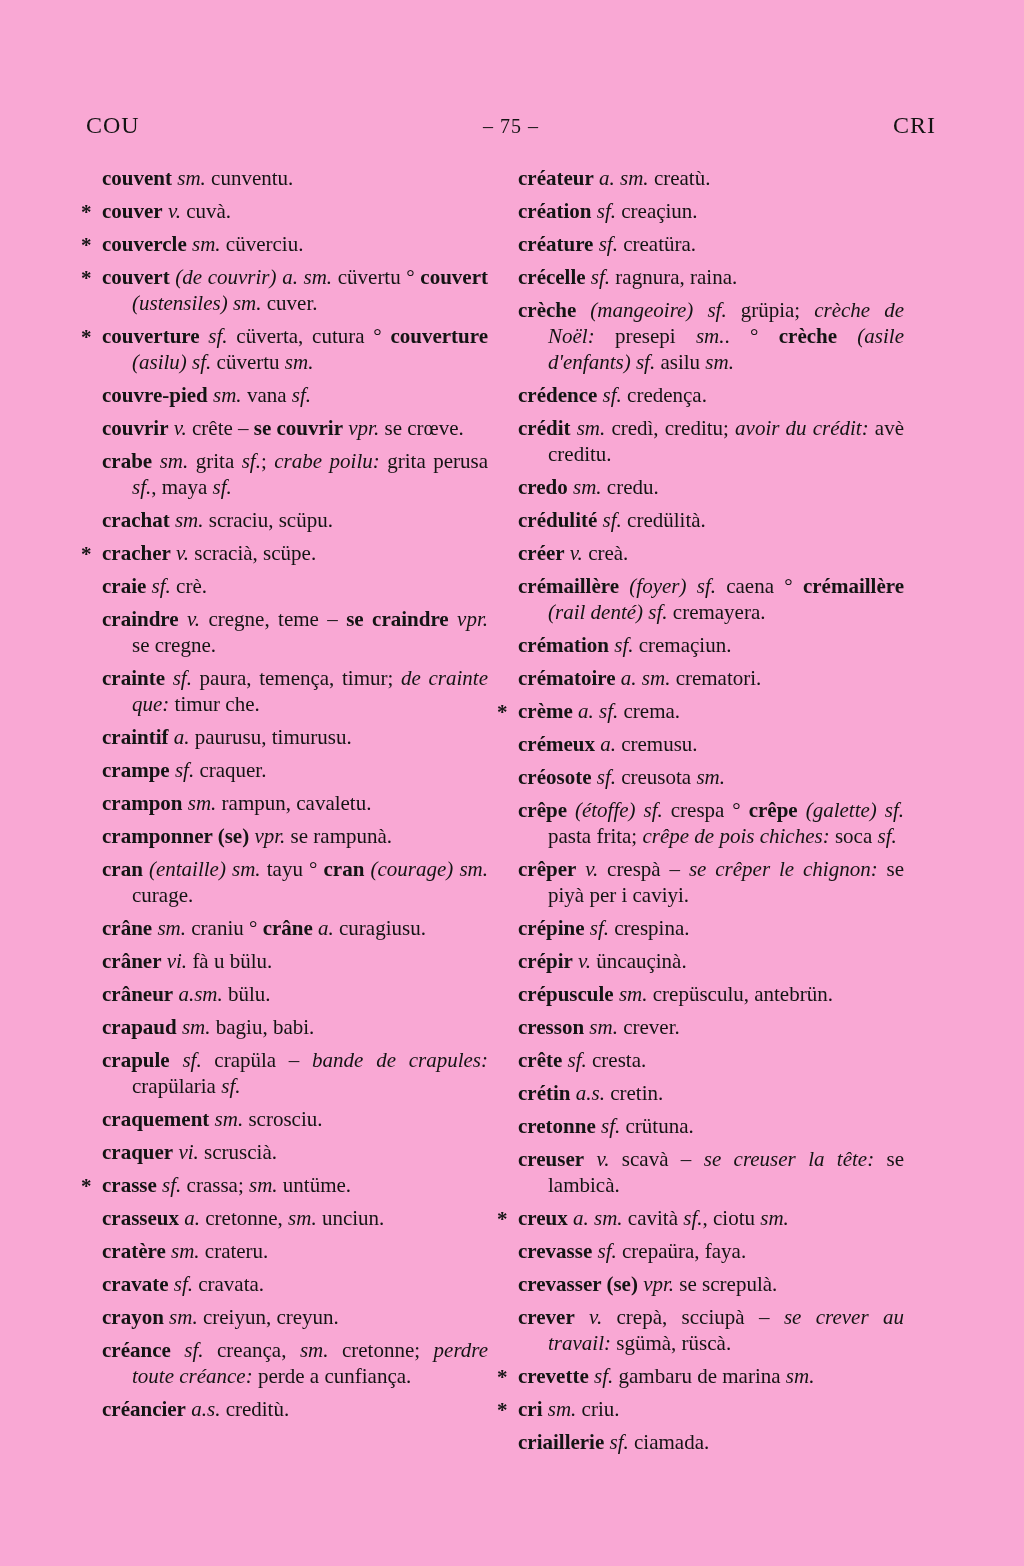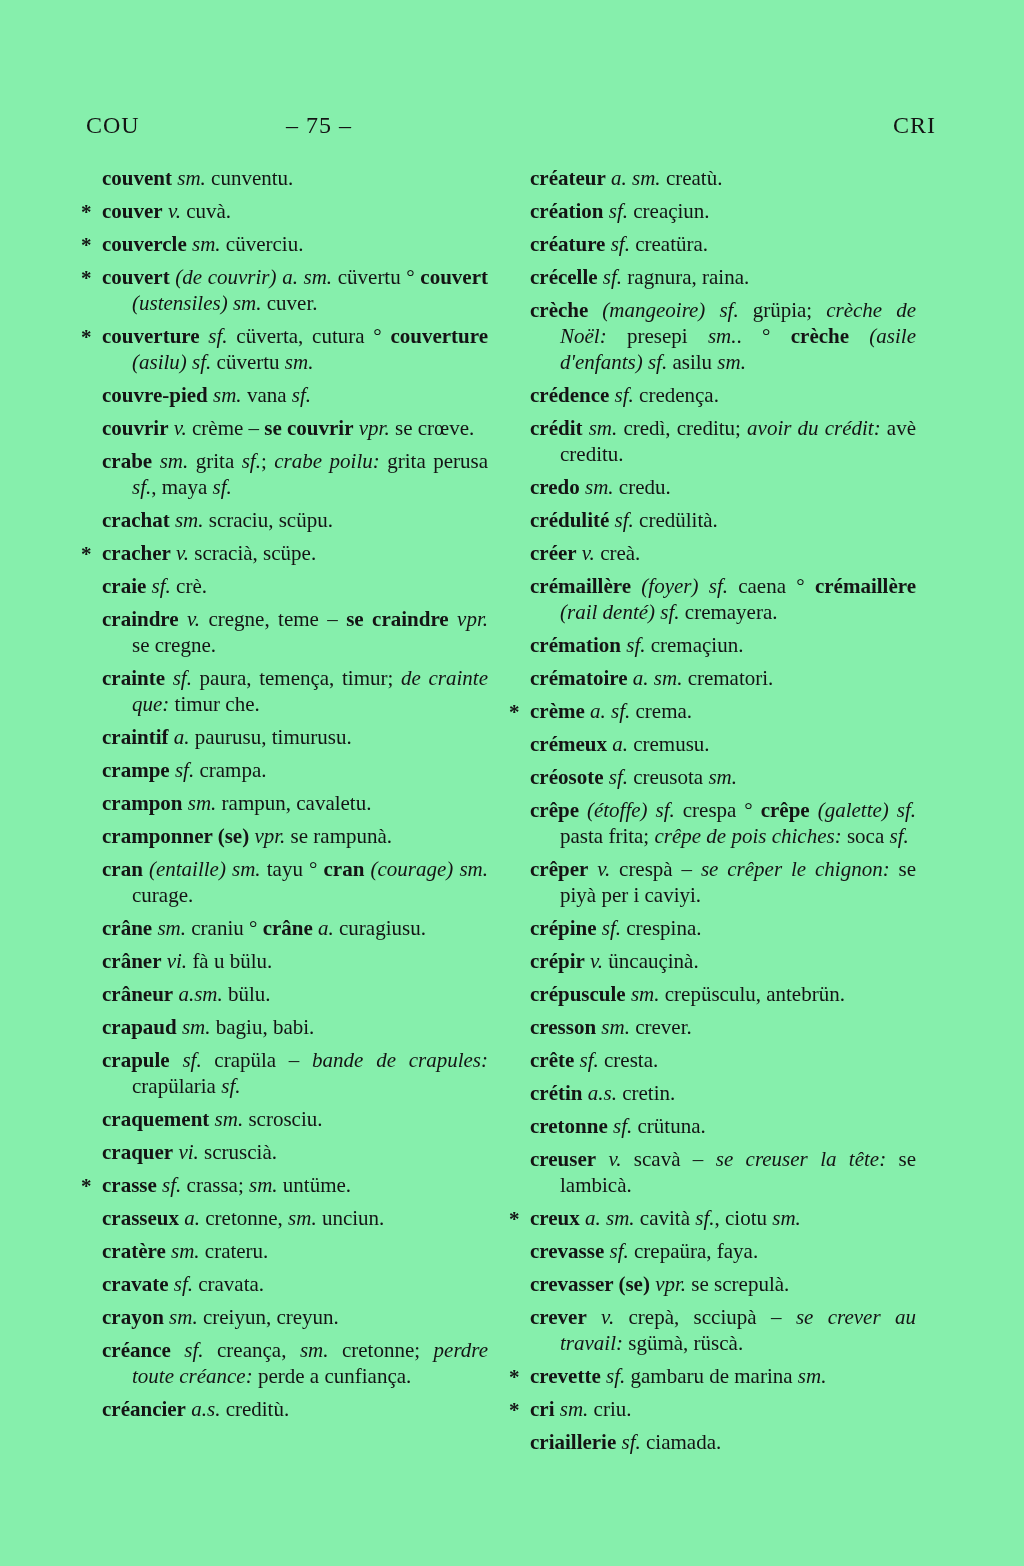--- a/index.html
+++ b/index.html
@@ -6,41 +6,41 @@
   html, body {
     margin: 0;
     padding: 0;
     background: #e9e9e7;
   }
   .page {
     position: relative;
     width: 1024px;
     height: 1566px;
     margin: 0 auto;
-    background: #86efac;
+    background: #f9a8d4;
     color: #141414;
     font-family: "Liberation Serif", "DejaVu Serif", serif;
     box-sizing: border-box;
     padding: 112px 48px 40px 86px;
     overflow: hidden;
   }
   .running-head {
     display: flex;
     align-items: baseline;
     font-size: 24px;
     letter-spacing: 1px;
     padding-right: 40px;
     margin-bottom: 26px;
   }
   .running-head .guide-left  { width: 200px; text-align: left; }
-  .running-head .page-number { flex: 1; font-size: 24px; }
+  .running-head .page-number { flex: 1; text-align: center; font-size: 20px; }
   .running-head .guide-right { width: 200px; text-align: right; }
   .columns {
     display: flex;
-    gap: 42px;
+    gap: 30px;
     padding-left: 16px;
   }
   .column {
     width: 386px;
     flex: 0 0 386px;
   }
   .entry {
     position: relative;
     margin: 0 0 7px 0;
     font-size: 21px;
@@ -71,29 +71,29 @@
     <span class="guide-right">CRI</span>
   </div>
   <div class="columns">
     <div class="column">
         <p class="entry"><span class="b">couvent</span><span class="i"> sm.</span><span class="n"> cunventu.</span></p>
         <p class="entry"><span class="star">*</span><span class="b">couver</span><span class="i"> v.</span><span class="n"> cuvà.</span></p>
         <p class="entry"><span class="star">*</span><span class="b">couvercle</span><span class="i"> sm.</span><span class="n"> cüverciu.</span></p>
         <p class="entry"><span class="star">*</span><span class="b">couvert</span><span class="i"> (de couvrir) a. sm.</span><span class="n"> cüvertu ° </span><span class="b">couvert</span><span class="i"> (ustensiles) sm.</span><span class="n"> cuver.</span></p>
         <p class="entry"><span class="star">*</span><span class="b">couverture</span><span class="i"> sf.</span><span class="n"> cüverta, cutura ° </span><span class="b">couverture</span><span class="i"> (asilu) sf.</span><span class="n"> cüvertu </span><span class="i">sm.</span></p>
         <p class="entry"><span class="b">couvre-pied</span><span class="i"> sm.</span><span class="n"> vana </span><span class="i">sf.</span></p>
-        <p class="entry"><span class="b">couvrir</span><span class="i"> v.</span><span class="n"> crème – </span><span class="b">se couvrir</span><span class="i"> vpr.</span><span class="n"> se crœve.</span></p>
+        <p class="entry"><span class="b">couvrir</span><span class="i"> v.</span><span class="n"> crête – </span><span class="b">se couvrir</span><span class="i"> vpr.</span><span class="n"> se crœve.</span></p>
         <p class="entry"><span class="b">crabe</span><span class="i"> sm.</span><span class="n"> grita </span><span class="i">sf.</span><span class="n">; </span><span class="i">crabe poilu:</span><span class="n"> grita perusa </span><span class="i">sf.</span><span class="n">, maya </span><span class="i">sf.</span></p>
         <p class="entry"><span class="b">crachat</span><span class="i"> sm.</span><span class="n"> scraciu, scüpu.</span></p>
         <p class="entry"><span class="star">*</span><span class="b">cracher</span><span class="i"> v.</span><span class="n"> scracià, scüpe.</span></p>
         <p class="entry"><span class="b">craie</span><span class="i"> sf.</span><span class="n"> crè.</span></p>
         <p class="entry"><span class="b">craindre</span><span class="i"> v.</span><span class="n"> cregne, teme – </span><span class="b">se craindre</span><span class="i"> vpr.</span><span class="n"> se cregne.</span></p>
         <p class="entry"><span class="b">crainte</span><span class="i"> sf.</span><span class="n"> paura, temença, timur; </span><span class="i">de crainte que:</span><span class="n"> timur che.</span></p>
         <p class="entry"><span class="b">craintif</span><span class="i"> a.</span><span class="n"> paurusu, timurusu.</span></p>
-        <p class="entry"><span class="b">crampe</span><span class="i"> sf.</span><span class="n"> crampa.</span></p>
+        <p class="entry"><span class="b">crampe</span><span class="i"> sf.</span><span class="n"> craquer.</span></p>
         <p class="entry"><span class="b">crampon</span><span class="i"> sm.</span><span class="n"> rampun, cavaletu.</span></p>
         <p class="entry"><span class="b">cramponner (se)</span><span class="i"> vpr.</span><span class="n"> se rampunà.</span></p>
         <p class="entry"><span class="b">cran</span><span class="i"> (entaille) sm.</span><span class="n"> tayu ° </span><span class="b">cran</span><span class="i"> (courage) sm.</span><span class="n"> curage.</span></p>
         <p class="entry"><span class="b">crâne</span><span class="i"> sm.</span><span class="n"> craniu ° </span><span class="b">crâne</span><span class="i"> a.</span><span class="n"> curagiusu.</span></p>
         <p class="entry"><span class="b">crâner</span><span class="i"> vi.</span><span class="n"> fà u bülu.</span></p>
         <p class="entry"><span class="b">crâneur</span><span class="i"> a.sm.</span><span class="n"> bülu.</span></p>
         <p class="entry"><span class="b">crapaud</span><span class="i"> sm.</span><span class="n"> bagiu, babi.</span></p>
         <p class="entry"><span class="b">crapule</span><span class="i"> sf.</span><span class="n"> crapüla – </span><span class="i">bande de crapules:</span><span class="n"> crapülaria </span><span class="i">sf.</span></p>
         <p class="entry"><span class="b">craquement</span><span class="i"> sm.</span><span class="n"> scrosciu.</span></p>
         <p class="entry"><span class="b">craquer</span><span class="i"> vi.</span><span class="n"> scruscià.</span></p>

